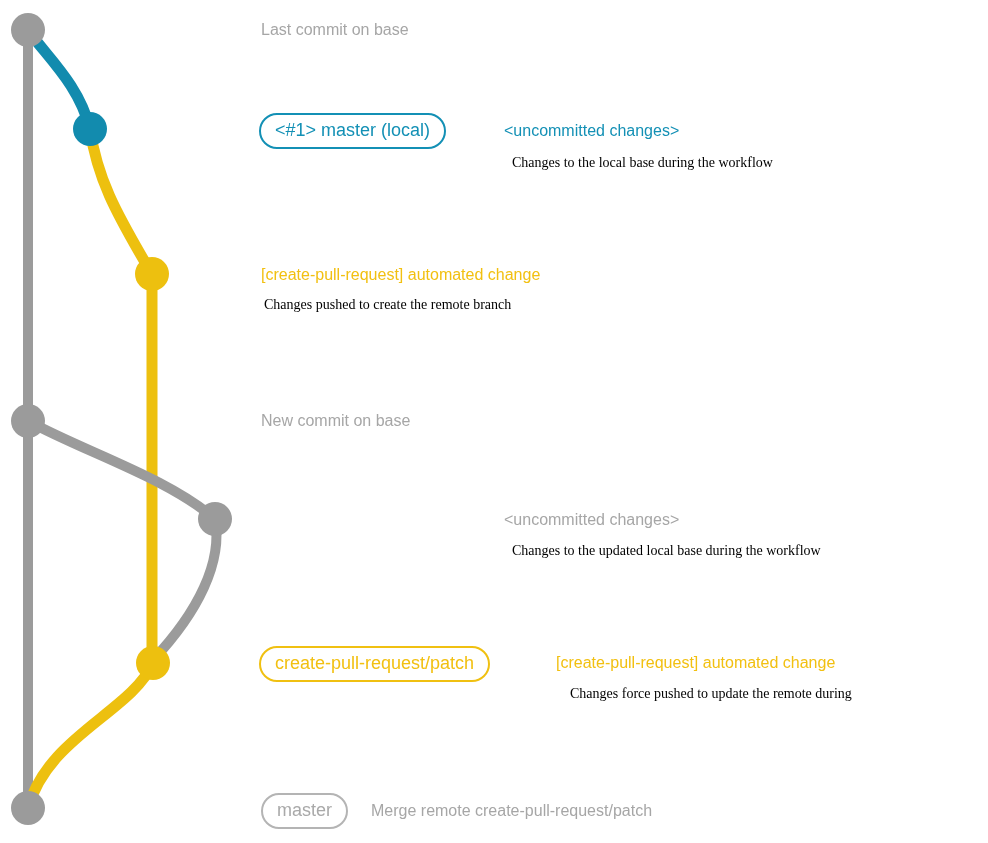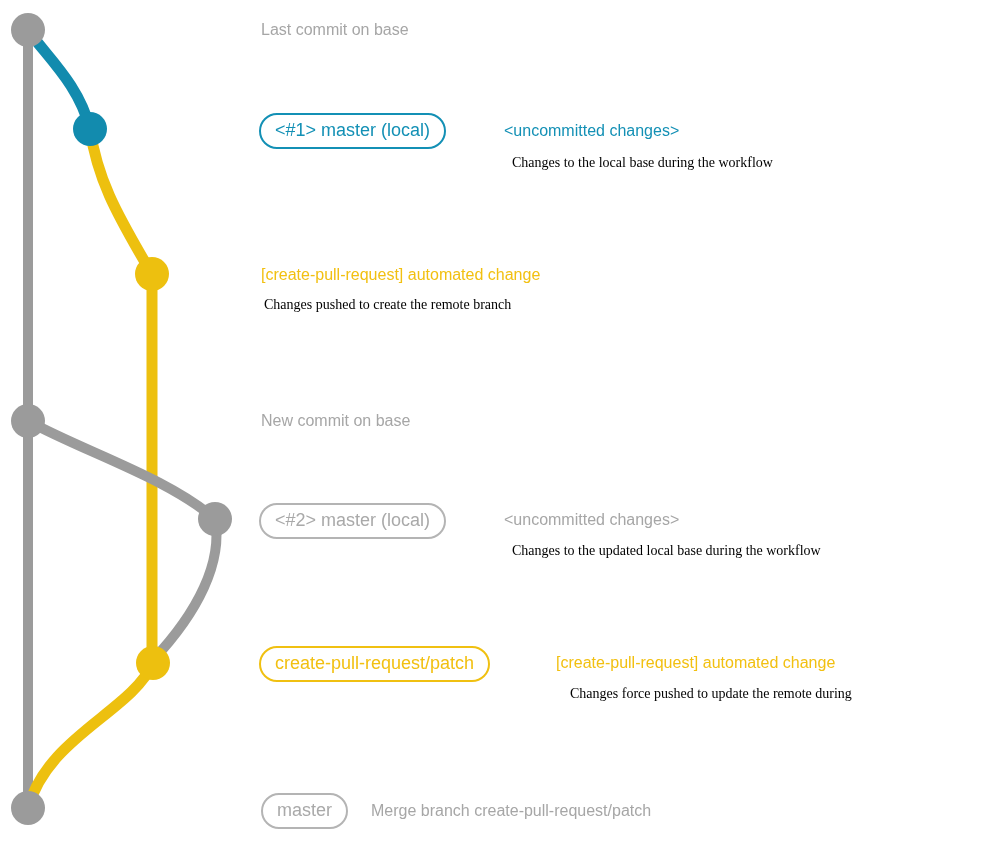--- a/index.html
+++ b/index.html
@@ -80,24 +80,23 @@
 
   <span class="chip chip-teal" style="left:259px; top:131px;">&lt;#1&gt; master (local)</span>
   <div class="txt sans teal-t" style="left:504px; top:131px;">&lt;uncommitted changes&gt;</div>
   <div class="txt serif" style="left:512px; top:163px;">Changes to the local base during the workflow</div>
 
   <div class="txt sans yellow-t" style="left:261px; top:275px;">[create-pull-request] automated change</div>
   <div class="txt serif" style="left:264px; top:305px;">Changes pushed to create the remote branch</div>
 
   <div class="txt sans gray-t" style="left:261px; top:421px;">New commit on base</div>
 
-  <span class="chip chip-gray" style="left:259px; top:521px;">&lt;#2&gt; master (local)</span>
   <div class="txt sans gray-t" style="left:504px; top:520px;">&lt;uncommitted changes&gt;</div>
   <div class="txt serif" style="left:512px; top:551px;text-align:center;">Changes to the updated local base during the workflow</div>
 
   <span class="chip chip-yellow" style="left:259px; top:664px;">create-pull-request/patch</span>
   <div class="txt sans yellow-t" style="left:556px; top:663px;">[create-pull-request] automated change</div>
   <div class="txt serif" style="left:570px; top:694px;">Changes force pushed to update the remote during</div>
 
   <span class="chip chip-gray" style="left:261px; top:811px;">master</span>
-  <div class="txt sans gray-t" style="left:371px; top:811px;">Merge branch create-pull-request/patch</div>
+  <div class="txt sans gray-t" style="left:371px; top:811px;">Merge remote create-pull-request/patch</div>
 
 </div>
 
 </body></html>

